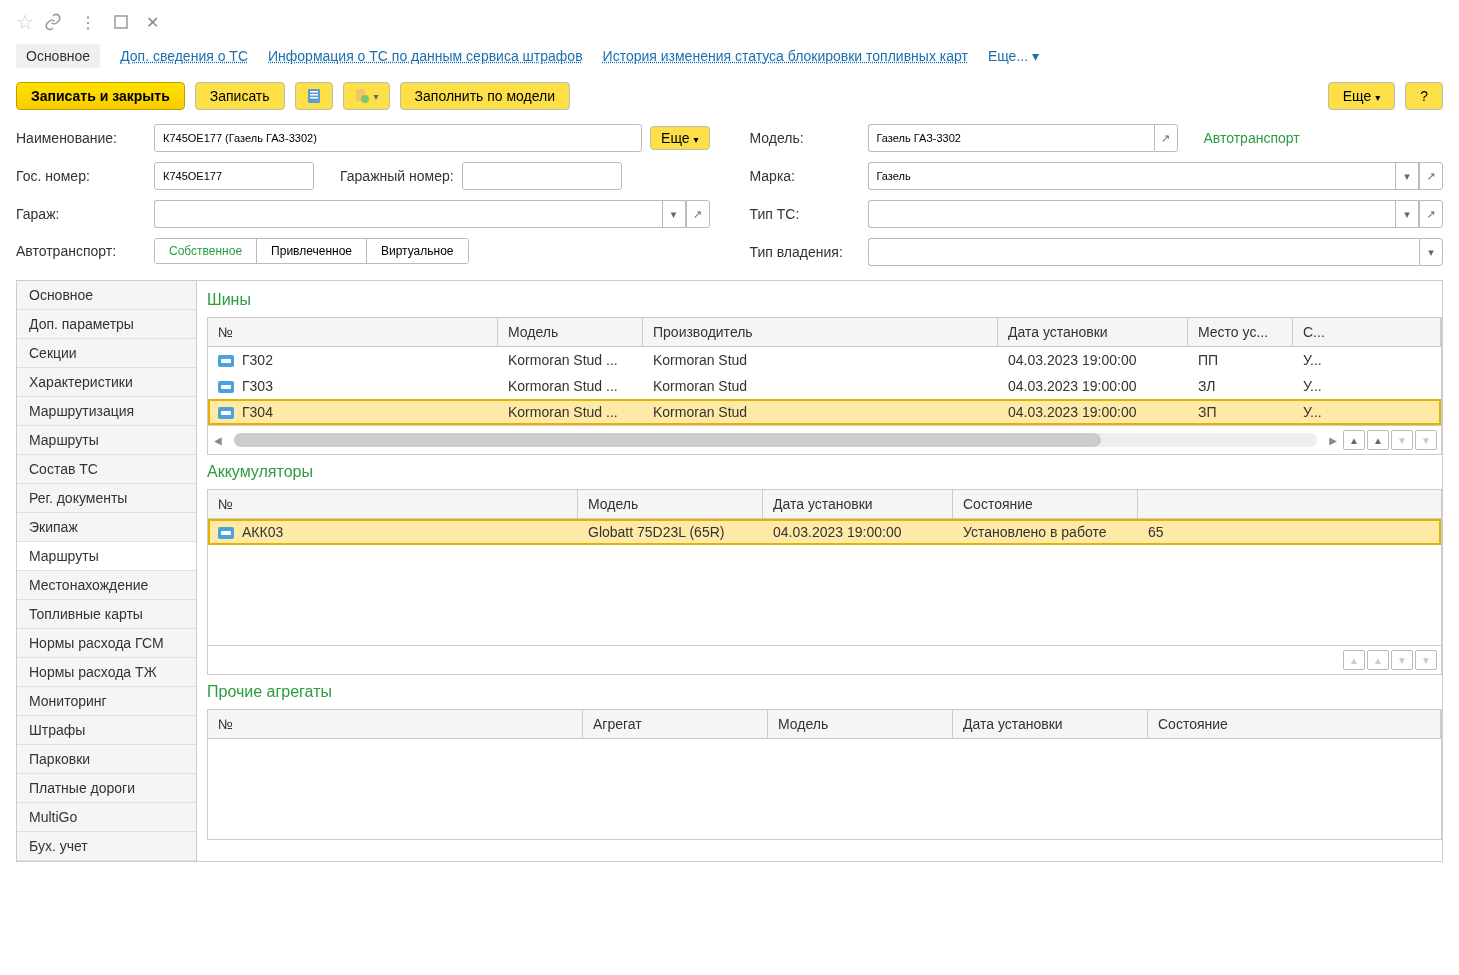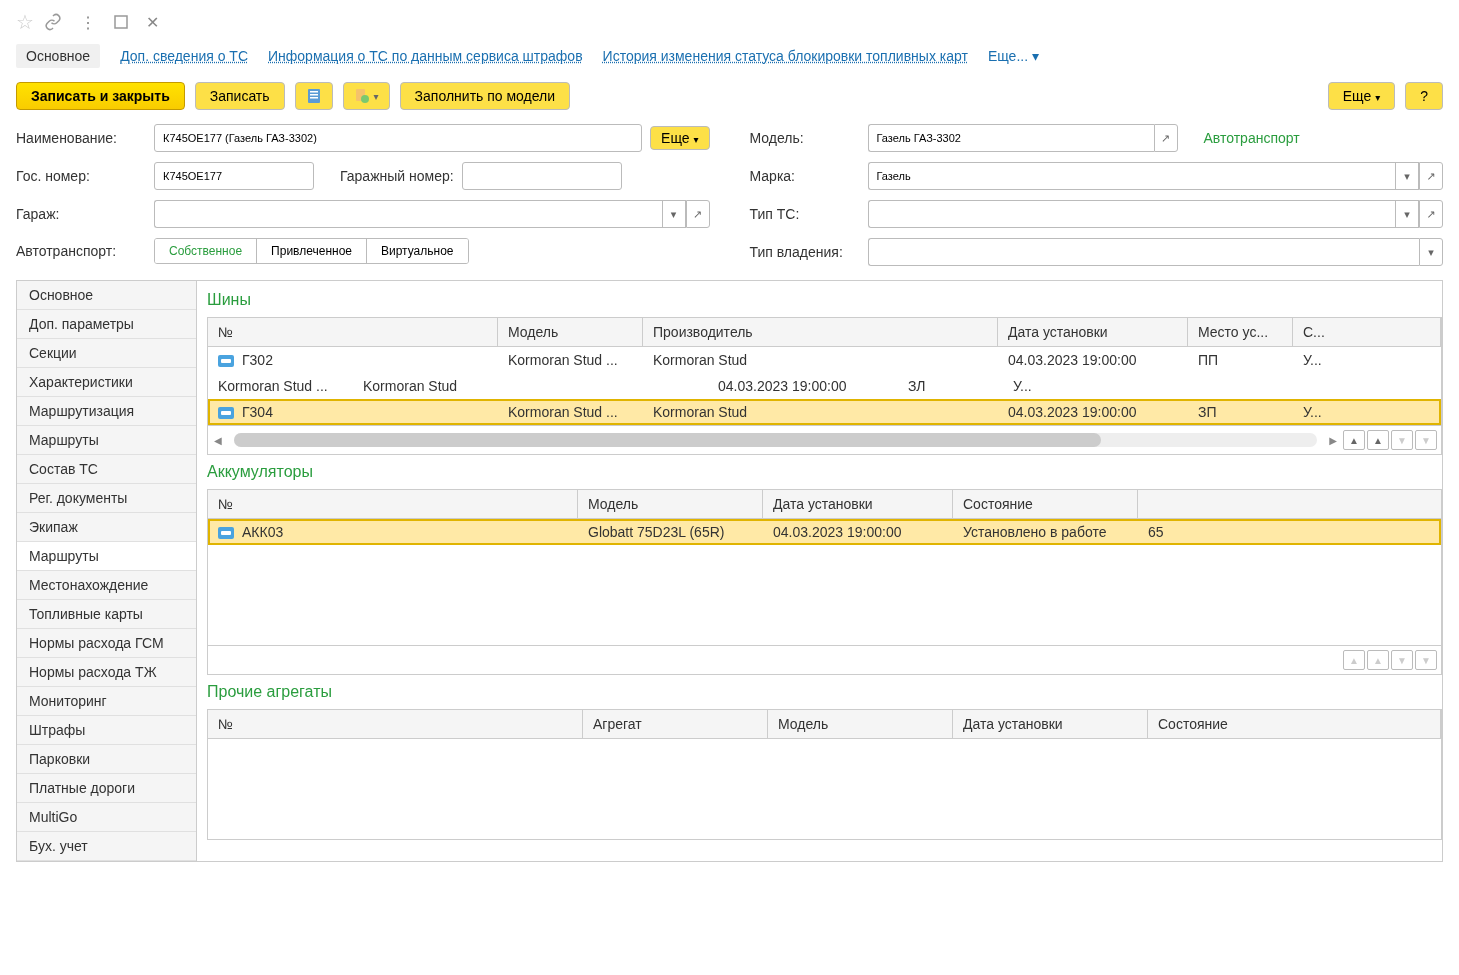--- a/index.html
+++ b/index.html
@@ -234,20 +234,21 @@
         <div class="grid-body" id="tires-body">
             <div class="row">
               <div class="cell" style="width:290px"><span class="row-icon"></span>Г302</div>
               <div class="cell" style="width:145px">Kormoran Stud ...</div>
               <div class="cell" style="width:355px">Kormoran Stud</div>
               <div class="cell" style="width:190px">04.03.2023 19:00:00</div>
               <div class="cell" style="width:105px">ПП</div>
               <div class="cell" style="flex:1">У...</div>
             </div>
             <div class="row">
+              <div class="cell" style="width:290px"><span class="row-icon"></span>Г303</div>
               <div class="cell" style="width:145px">Kormoran Stud ...</div>
               <div class="cell" style="width:355px">Kormoran Stud</div>
               <div class="cell" style="width:190px">04.03.2023 19:00:00</div>
               <div class="cell" style="width:105px">ЗЛ</div>
               <div class="cell" style="flex:1">У...</div>
             </div>
             <div class="row selected">
               <div class="cell" style="width:290px"><span class="row-icon"></span>Г304</div>
               <div class="cell" style="width:145px">Kormoran Stud ...</div>
               <div class="cell" style="width:355px">Kormoran Stud</div>

